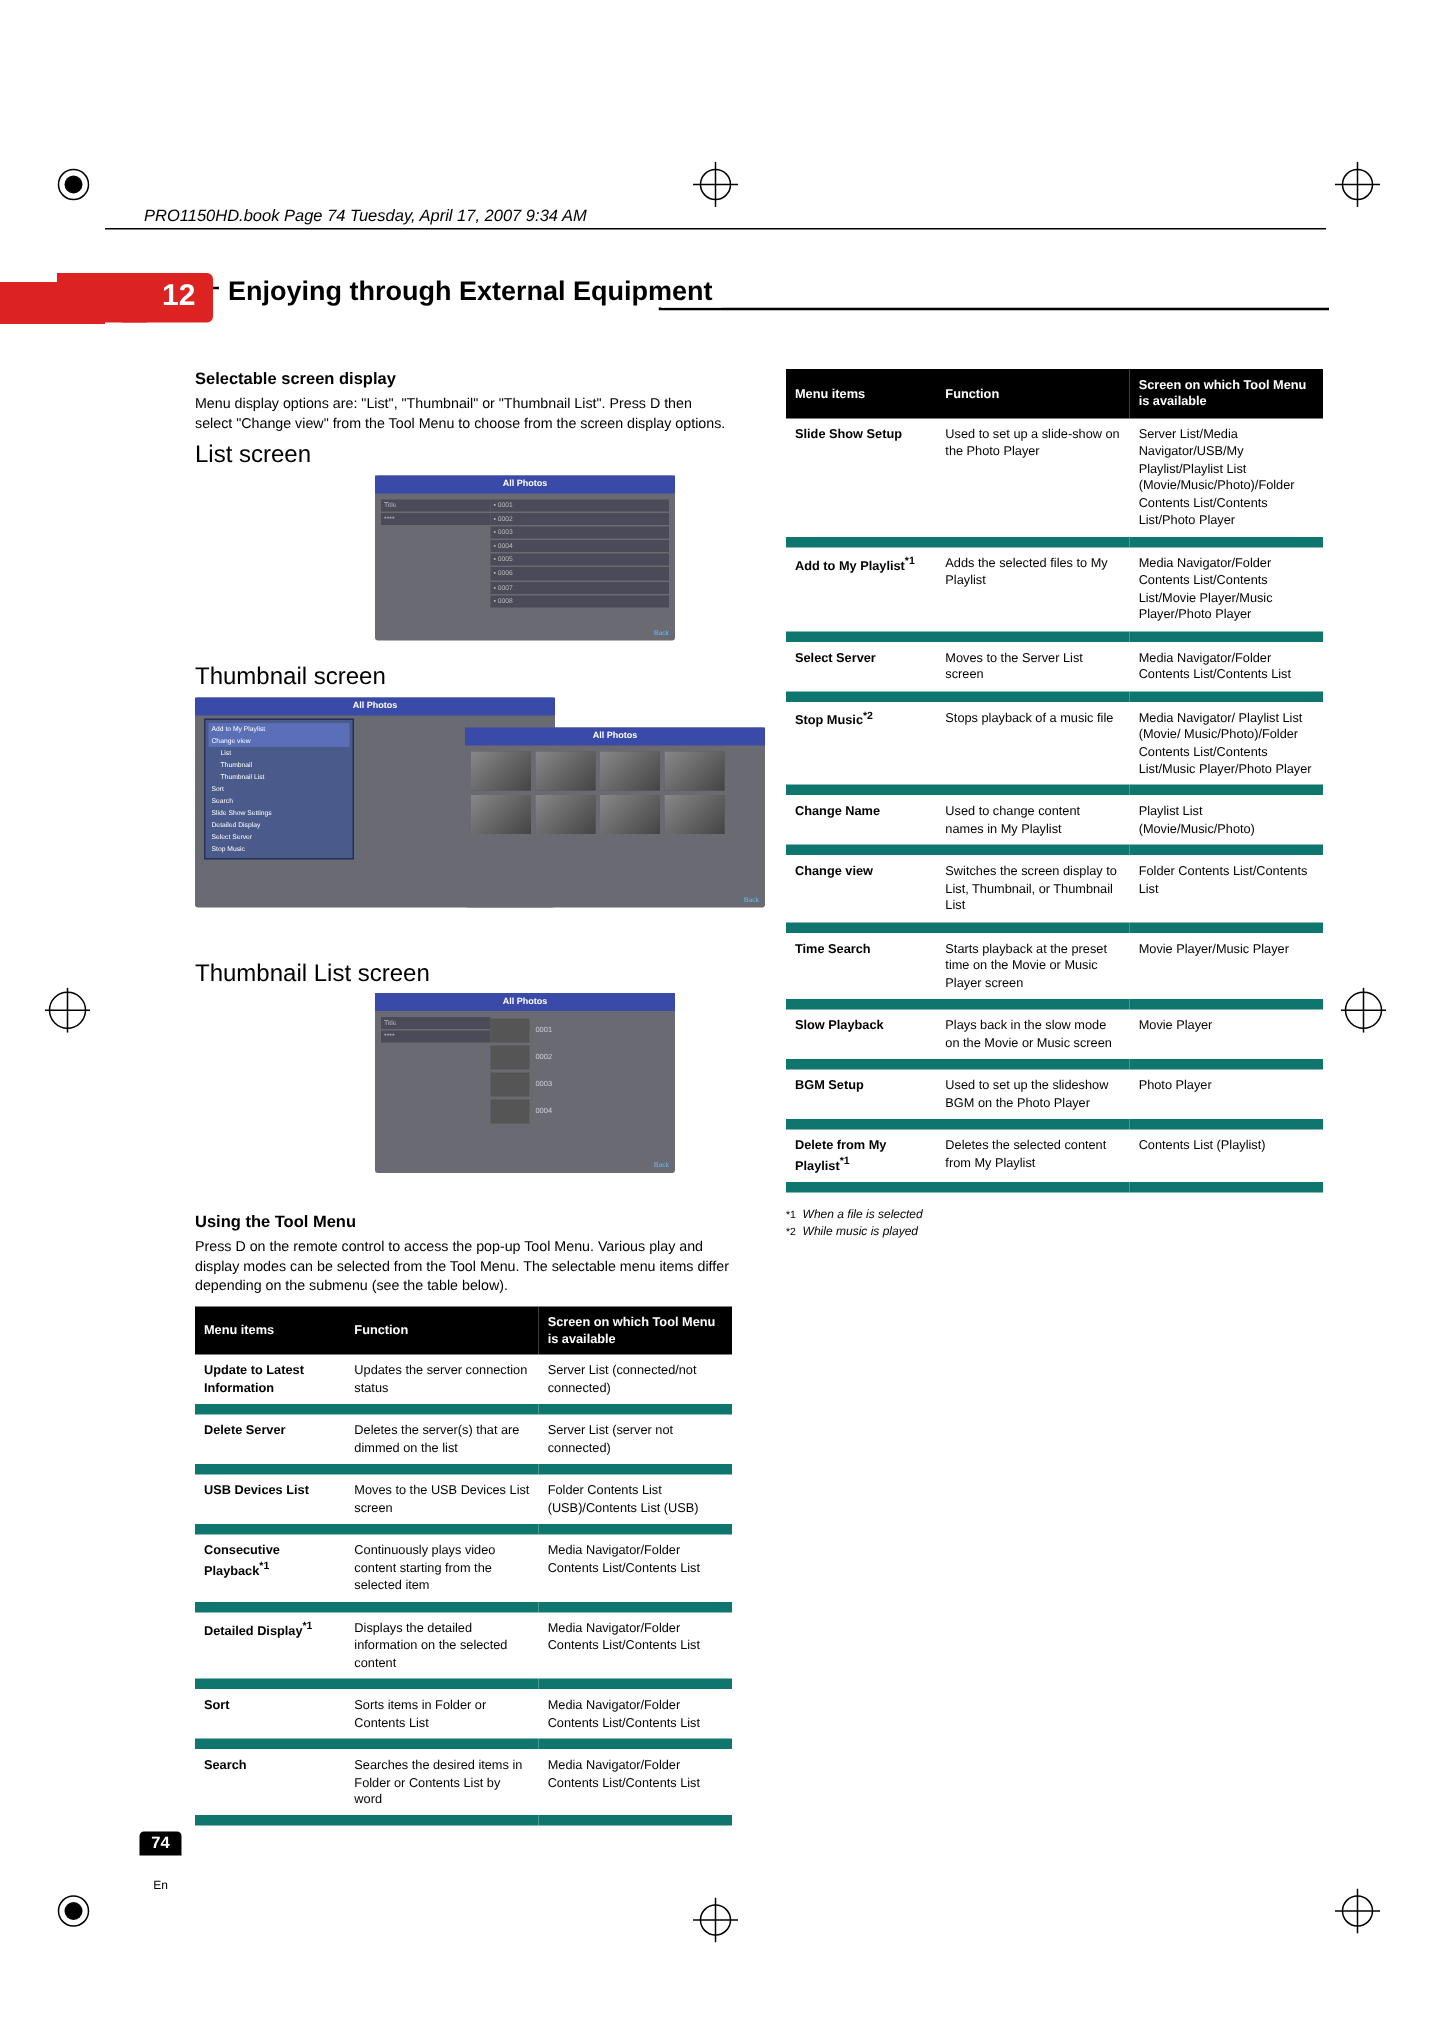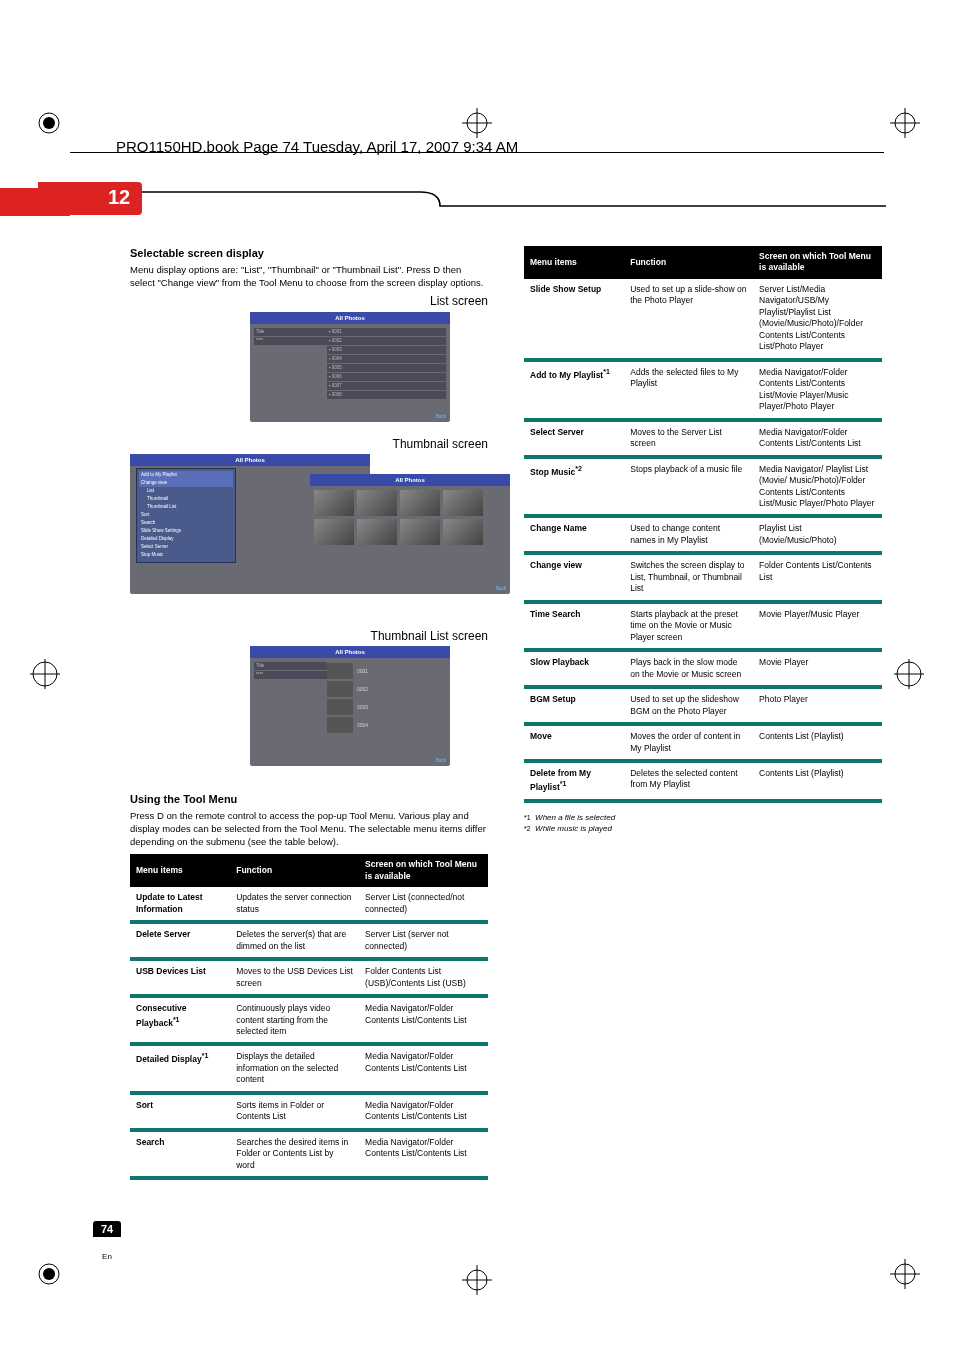--- a/index.html
+++ b/index.html
@@ -27,24 +27,25 @@
   .reg-left, .reg-right {
     position: absolute;
     top: 50%;
     transform: translateY(-50%);
   }
   .reg-left { left: 30px; }
   .reg-right { right: 30px; }
 
   .slug {
     position: absolute;
-    left: 116px;
+    left: 96px;
     top: 138px;
-    font-size: 15px;
+    font-size: 11px;
     color: #000;
+    font-style: italic;
   }
   .slug-line {
     position: absolute;
     left: 70px;
     top: 152px;
     width: 814px;
     height: 1px;
     background: #000;
   }
 
@@ -96,22 +97,21 @@
   .col-right { float: right; width: 358px; }
 
   h3 {
     font-size: 11px;
     font-weight: bold;
     margin-bottom: 3px;
   }
   .body-text { font-size: 9.5px; margin-bottom: 2px; }
 
   .caption-right {
-    text-align: right;
-    font-size: 12px;
+    font-size: 16px;
     margin: 4px 0 2px 0;
   }
 
   .tv-shot {
     background: #6a6a72;
     border-radius: 2px;
     margin: 0 auto;
     position: relative;
   }
   .tv-list { width: 200px; height: 110px; margin-left: 120px; }
@@ -155,21 +155,21 @@
   }
   .tool-table thead th {
     background: #000;
     color: #fff;
     font-weight: bold;
     text-align: left;
     padding: 5px 6px;
     font-size: 8.5px;
   }
   .tool-table tbody td {
-    border-bottom: 4px solid #0f766e;
+    border-bottom: 7px solid #0f766e;
     padding: 5px 6px;
     vertical-align: top;
     font-size: 8.5px;
   }
   .tool-table tbody td:first-child { font-weight: bold; width: 28%;}
   .tool-table tbody td:nth-child(2){ width:36%;margin-top:27px;}
   .sup { font-size: 7px; vertical-align: super; }
 
   .footnotes { margin-top: 10px; font-size: 8px; }
   .footnotes .fn-num { font-size:7px; }
@@ -247,20 +247,21 @@
       <line x1="15" y1="0" x2="15" y2="30" stroke="#000"></line>
     </svg>
 </div>
 
 <div class="slug">PRO1150HD.book  Page 74  Tuesday, April 17, 2007  9:34 AM</div>
 <div class="slug-line"></div>
 
 <div class="header-area">
   <div style="position:absolute;left:0;top:0;width:70px;height:28px;background:#d22;border-top-right-radius:0"></div>
   <div class="chapter-badge">12</div>
+  <div class="chapter-title">Enjoying through External Equipment</div>
   <svg style="position:absolute;left:0;top:0" width="890" height="36">
     <path d="M 136 4 L 420 4 Q 440 4 440 18 Q 440 18 456 18 L 886 18" fill="none" stroke="#000" stroke-width="1.6"></path>
     <path d="M 136 2 L 420 2 Q 442 2 442 20 L 886 20" fill="none" stroke="#000" stroke-width="0"></path>
   </svg>
 </div>
 
 <div class="content">
   <div class="col-left">
     <h3>Selectable screen display</h3>
     <p class="body-text">Menu display options are: "List", "Thumbnail" or "Thumbnail List". Press D then select "Change view" from the Tool Menu to choose from the screen display options.</p>
@@ -452,25 +453,20 @@
             <td>Slow Playback</td>
             <td>Plays back in the slow mode on the Movie or Music screen</td>
             <td>Movie Player</td>
           </tr>
           <tr>
             <td>BGM Setup</td>
             <td>Used to set up the slideshow BGM on the Photo Player</td>
             <td>Photo Player</td>
           </tr>
           <tr>
-            <td>Move</td>
-            <td>Moves the order of content in My Playlist</td>
-            <td>Contents List (Playlist)</td>
-          </tr>
-          <tr>
             <td>Delete from My Playlist<span class="sup">*1</span></td>
             <td>Deletes the selected content from My Playlist</td>
             <td>Contents List (Playlist)</td>
           </tr>
         </tbody>
     </table>
 
     <div class="footnotes">
       <div><span class="fn-num">*1</span>&nbsp;&nbsp;<em>When a file is selected</em></div>
       <div><span class="fn-num">*2</span>&nbsp;&nbsp;<em>While music is played</em></div>

